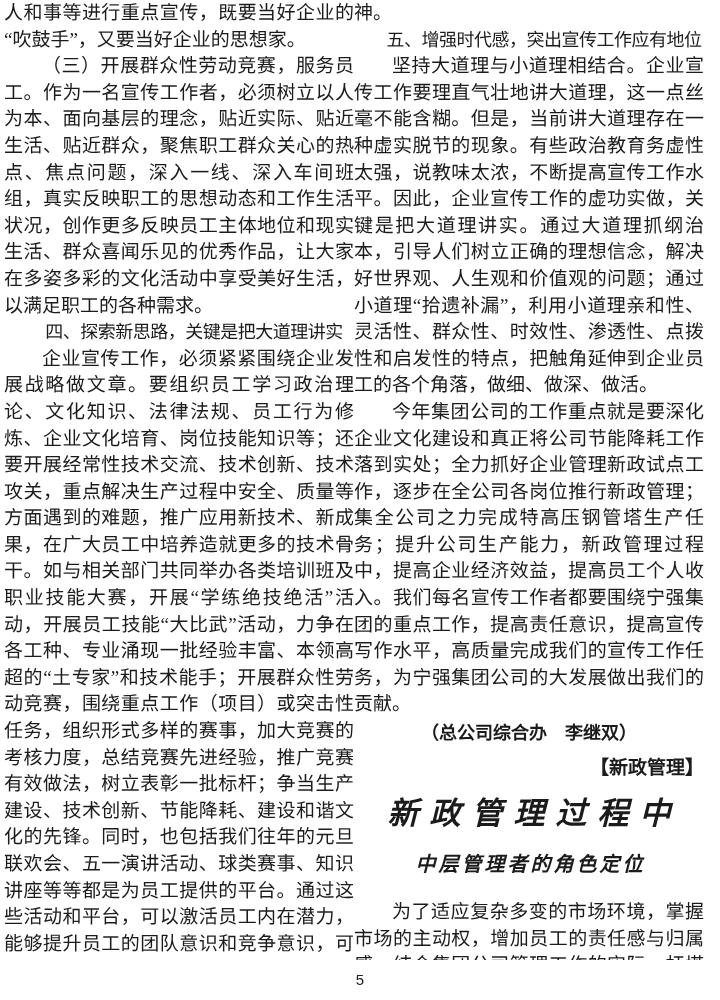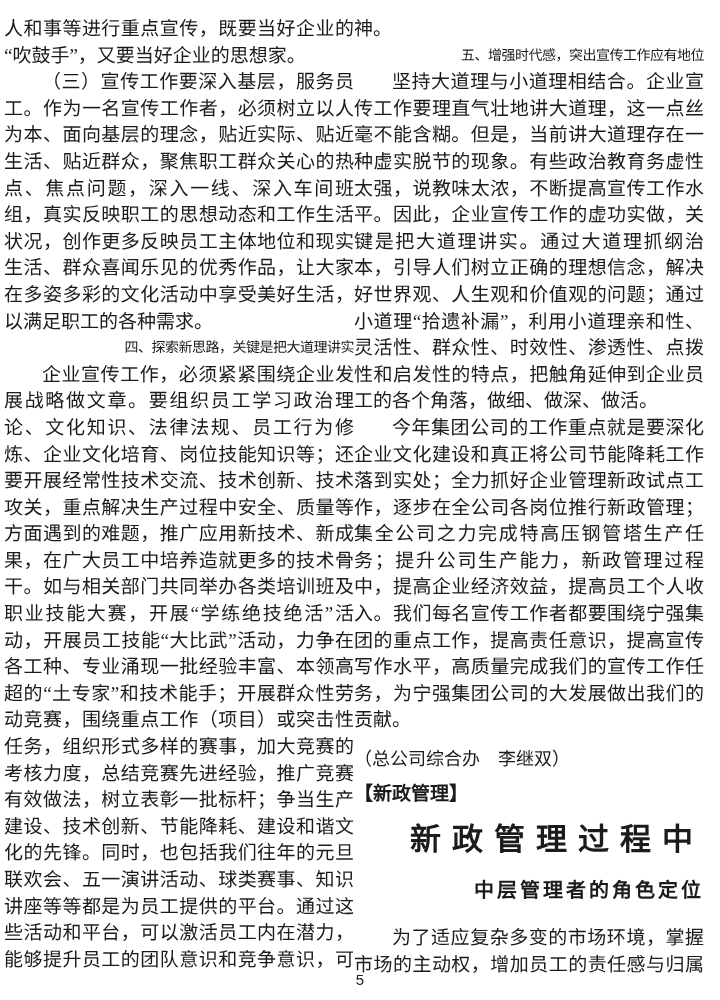--- a/index.html
+++ b/index.html
@@ -11,64 +11,65 @@
     position: relative;
     width: 720px;
     height: 1000px;
     background: #ffffff;
     color: #1b1b1b;
     font-family: "Liberation Serif", "DejaVu Serif", serif;
     overflow: hidden;
   }
   .columns {
     display: flex;
-    padding: 16px 3px 0 4px;
+    padding: 0 3px 0 4px;
   }
   .column {
     width: 350px;
     height: 960px;
     overflow: hidden;
     font-size: 19px;
     line-height: 26.6px;
     text-align: justify;
   }
   .column p {
     margin: 0;
     text-indent: 2em;
   }
   .column p.cont {
     text-indent: 0;
   }
   .column p.heading {
     text-indent: 0;
     padding-left: 30px;
-    font-size: 14px;
+    font-size: 18px;
     letter-spacing: -0.5px;
     white-space: nowrap;
-    text-align: right;
+    text-align: center;
   }
   .column p.signature {
     text-indent: 0;
-    text-align: left;
-    font-weight: normal;
+    text-align: center;
+    font-weight: bold;
     font-family: "Liberation Sans", "DejaVu Sans", sans-serif;
     font-size: 18px;
-    margin-top: 12px;
+    margin-top: 2px;
   }
   .column p.section-tag {
     text-indent: 0;
-    text-align: left;
+    text-align: right;
     font-weight: bold;
     font-family: "Liberation Sans", "DejaVu Sans", sans-serif;
     font-size: 19px;
     margin-top: 8px;
   }
   .article-title {
-    text-align: right;
+    text-align: center;
     font-weight: bold;
+    font-style: italic;
     margin: 8px 0 10px 0;
   }
   .article-title .title-line-1 {
     display: block;
     font-size: 31px;
     line-height: 50px;
     letter-spacing: 11px;
     text-indent: 11px; 
     white-space: nowrap;
   }
@@ -92,21 +93,21 @@
   }
 </style>
 </head>
 <body>
 
 <div class="page">
   <div class="columns">
 
     <div class="column">
       <p class="cont">人和事等进行重点宣传，既要当好企业的“吹鼓手”，又要当好企业的思想家。</p>
-      <p>（三）宣传工作要深入基层，服务员工。作为一名宣传工作者，必须树立以人为本、面向基层的理念，贴近实际、贴近生活、贴近群众，聚焦职工群众关心的热点、焦点问题，深入一线、深入车间班组，真实反映职工的思想动态和工作生活状况，创作更多反映员工主体地位和现实生活、群众喜闻乐见的优秀作品，让大家在多姿多彩的文化活动中享受美好生活，以满足职工的各种需求。</p>
+      <p>（三）开展群众性劳动竞赛，服务员工。作为一名宣传工作者，必须树立以人为本、面向基层的理念，贴近实际、贴近生活、贴近群众，聚焦职工群众关心的热点、焦点问题，深入一线、深入车间班组，真实反映职工的思想动态和工作生活状况，创作更多反映员工主体地位和现实生活、群众喜闻乐见的优秀作品，让大家在多姿多彩的文化活动中享受美好生活，以满足职工的各种需求。</p>
       <p class="heading">四、探索新思路，关键是把大道理讲实</p>
       <p>企业宣传工作，必须紧紧围绕企业发展战略做文章。要组织员工学习政治理论、文化知识、法律法规、员工行为修炼、企业文化培育、岗位技能知识等；还要开展经常性技术交流、技术创新、技术攻关，重点解决生产过程中安全、质量等方面遇到的难题，推广应用新技术、新成果，在广大员工中培养造就更多的技术骨干。如与相关部门共同举办各类培训班及职业技能大赛，开展“学练绝技绝活”活动，开展员工技能“大比武”活动，力争在各工种、专业涌现一批经验丰富、本领高超的“土专家”和技术能手；开展群众性劳动竞赛，围绕重点工作（项目）或突击性任务，组织形式多样的赛事，加大竞赛的考核力度，总结竞赛先进经验，推广竞赛有效做法，树立表彰一批标杆；争当生产建设、技术创新、节能降耗、建设和谐文化的先锋。同时，也包括我们往年的元旦联欢会、五一演讲活动、球类赛事、知识讲座等等都是为员工提供的平台。通过这些活动和平台，可以激活员工内在潜力，能够提升员工的团队意识和竞争意识，可以培养员工积极向上、为公司做贡献的精</p>
     </div>
 
     <div class="column">
       <p class="cont">神。</p>
       <p class="heading">五、增强时代感，突出宣传工作应有地位</p>
       <p>坚持大道理与小道理相结合。企业宣传工作要理直气壮地讲大道理，这一点丝毫不能含糊。但是，当前讲大道理存在一种虚实脱节的现象。有些政治教育务虚性太强，说教味太浓，不断提高宣传工作水平。因此，企业宣传工作的虚功实做，关键是把大道理讲实。通过大道理抓纲治本，引导人们树立正确的理想信念，解决好世界观、人生观和价值观的问题；通过小道理“拾遗补漏”，利用小道理亲和性、灵活性、群众性、时效性、渗透性、点拨性和启发性的特点，把触角延伸到企业员工的各个角落，做细、做深、做活。</p>
       <p>今年集团公司的工作重点就是要深化企业文化建设和真正将公司节能降耗工作落到实处；全力抓好企业管理新政试点工作，逐步在全公司各岗位推行新政管理；集全公司之力完成特高压钢管塔生产任务；提升公司生产能力，新政管理过程中，提高企业经济效益，提高员工个人收入。我们每名宣传工作者都要围绕宁强集团的重点工作，提高责任意识，提高宣传写作水平，高质量完成我们的宣传工作任务，为宁强集团公司的大发展做出我们的贡献。</p>
       <p class="signature">（总公司综合办　李继双）</p>

